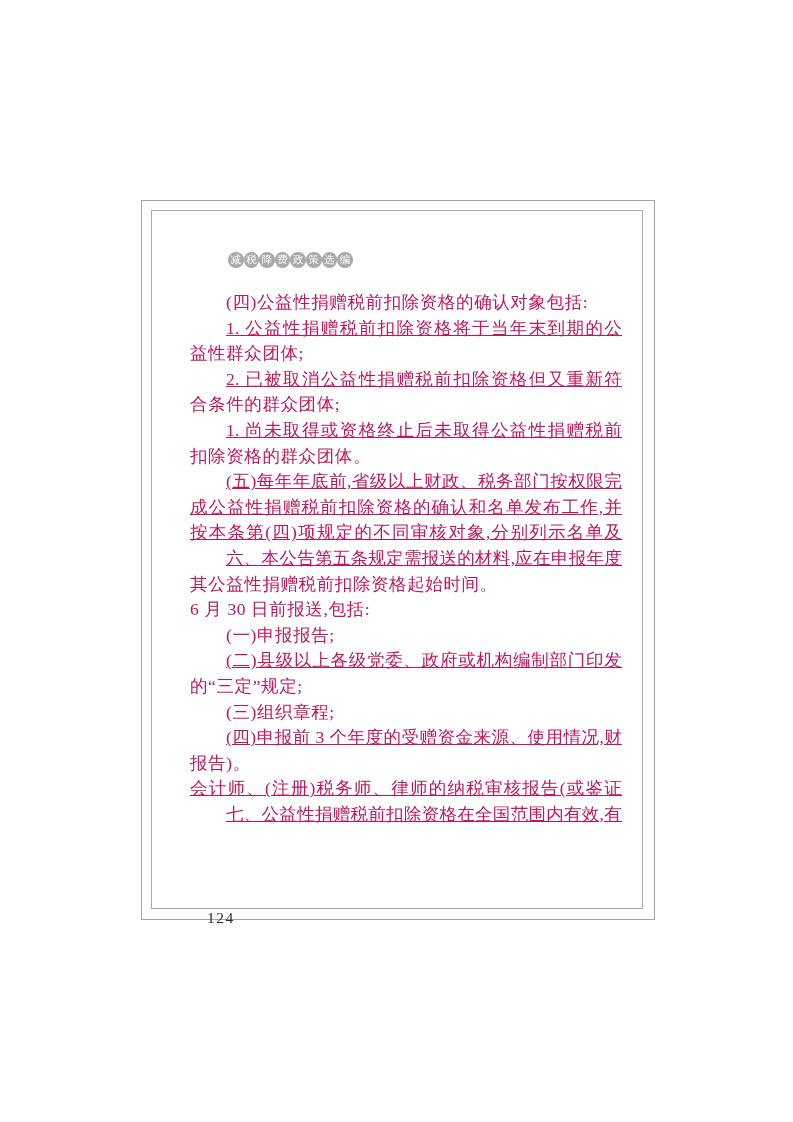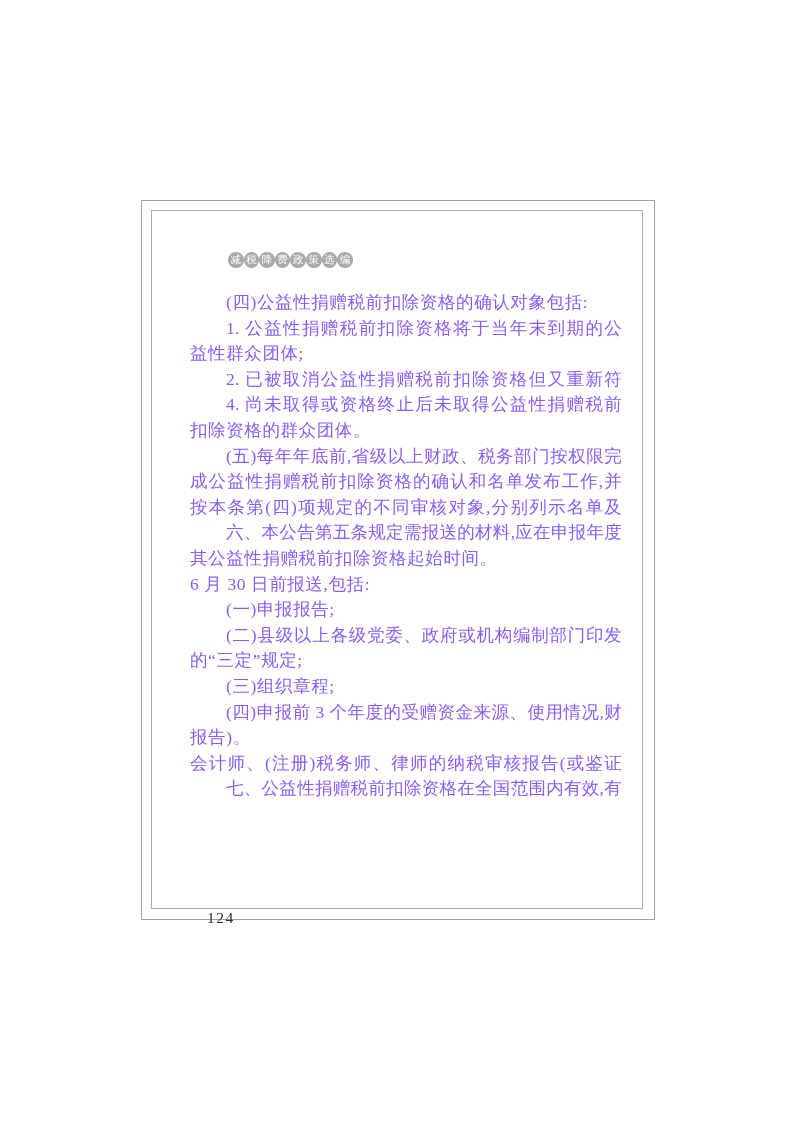--- a/index.html
+++ b/index.html
@@ -50,33 +50,34 @@
     font-family: "Liberation Sans", "DejaVu Sans", sans-serif;
     flex: 0 0 auto;
   }
   .body-text {
     position: absolute;
     left: 190px;
     top: 290px;
     width: 432px;
     font-size: 17.5px;
     line-height: 25.6px;
-    color: #8b5cf6;
+    color: #be185d;
     letter-spacing: 0.6px;
   }
   .body-text .line {
     height: 25.6px;
     overflow: hidden;
     white-space: nowrap;
   }
   .body-text .line.fill {
     white-space: normal;
     text-align: justify;
     text-align-last: justify;
     letter-spacing: 0.2px;
+    text-decoration: underline;
   }
   .body-text .line.indent {
     text-indent: 36px;
   }
   .page-number {
     position: absolute;
     left: 207px;
     top: 909px;
     font-size: 15.5px;
     letter-spacing: 1.5px;
@@ -100,21 +101,22 @@
       <span class="logo-badge">策</span>
       <span class="logo-badge">选</span>
       <span class="logo-badge">编</span>
     </div>
 
   <div class="body-text">
       <div class="line indent">(四)公益性捐赠税前扣除资格的确认对象包括:</div>
       <div class="line indent fill">1. 公益性捐赠税前扣除资格将于当年末到期的公</div>
       <div class="line">益性群众团体;</div>
       <div class="line indent fill">2. 已被取消公益性捐赠税前扣除资格但又重新符</div>
-      <div class="line indent fill">4. 尚未取得或资格终止后未取得公益性捐赠税前</div>
+      <div class="line">合条件的群众团体;</div>
+      <div class="line indent fill">1. 尚未取得或资格终止后未取得公益性捐赠税前</div>
       <div class="line">扣除资格的群众团体。</div>
       <div class="line indent fill">(五)每年年底前,省级以上财政、税务部门按权限完</div>
       <div class="line fill">成公益性捐赠税前扣除资格的确认和名单发布工作,并</div>
       <div class="line fill">按本条第(四)项规定的不同审核对象,分别列示名单及</div>
       <div class="line indent fill">六、本公告第五条规定需报送的材料,应在申报年度</div>
       <div class="line">其公益性捐赠税前扣除资格起始时间。</div>
       <div class="line">6 月 30 日前报送,包括:</div>
       <div class="line indent">(一)申报报告;</div>
       <div class="line indent fill">(二)县级以上各级党委、政府或机构编制部门印发</div>
       <div class="line">的“三定”规定;</div>

